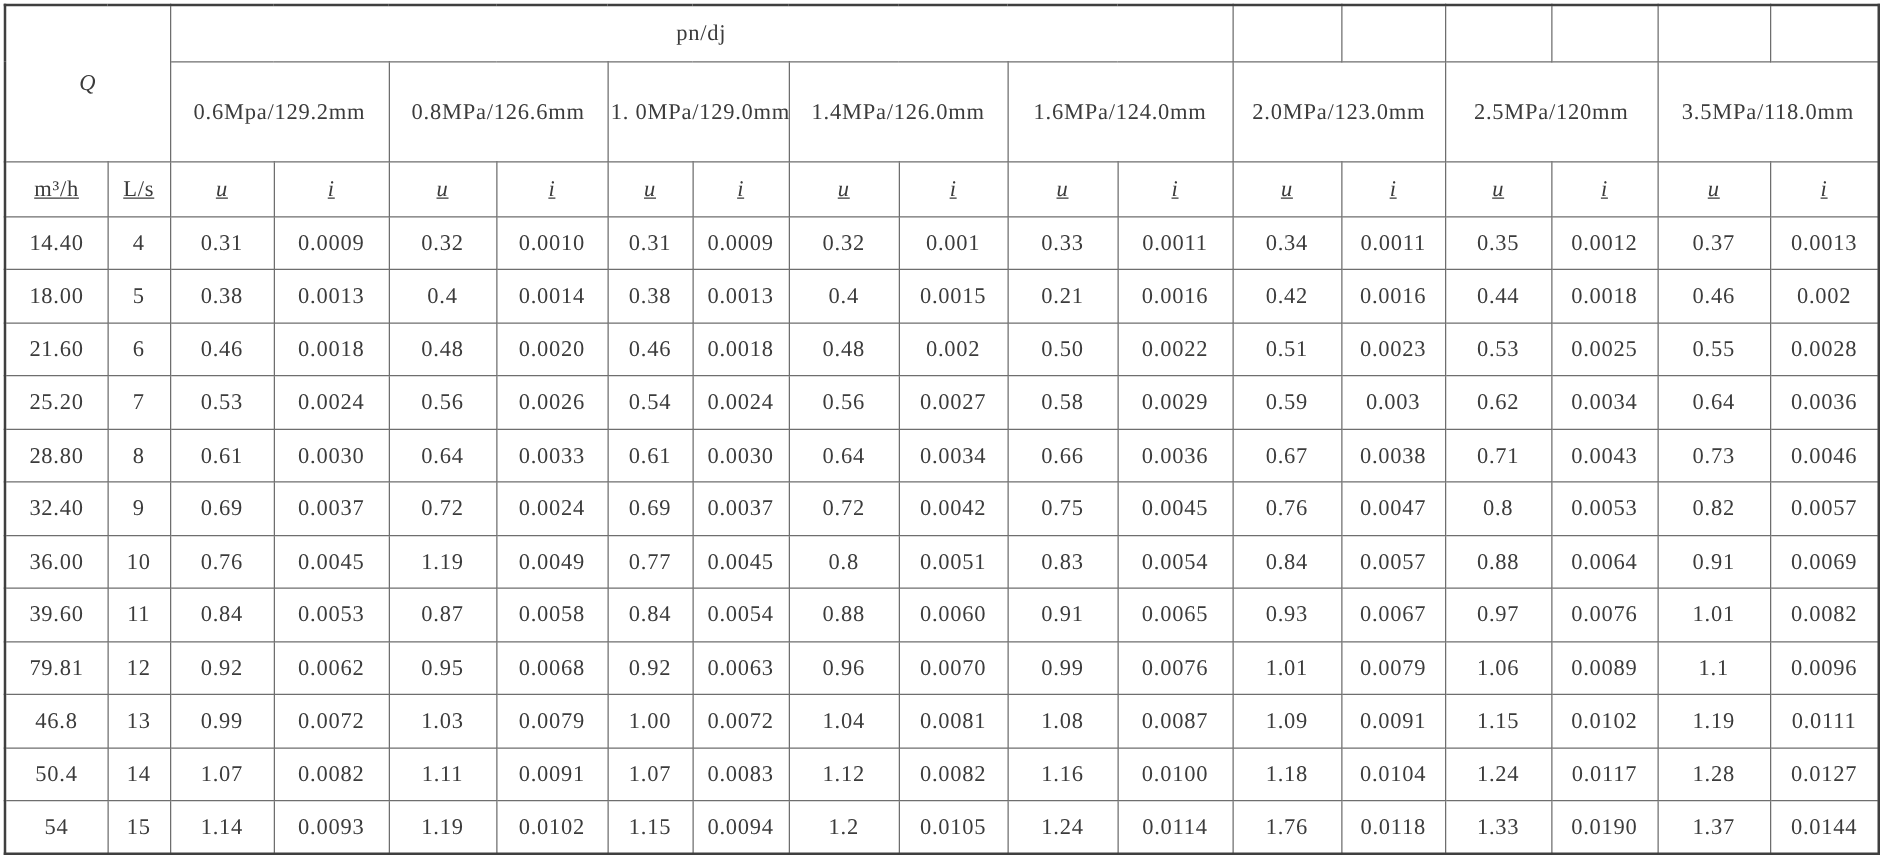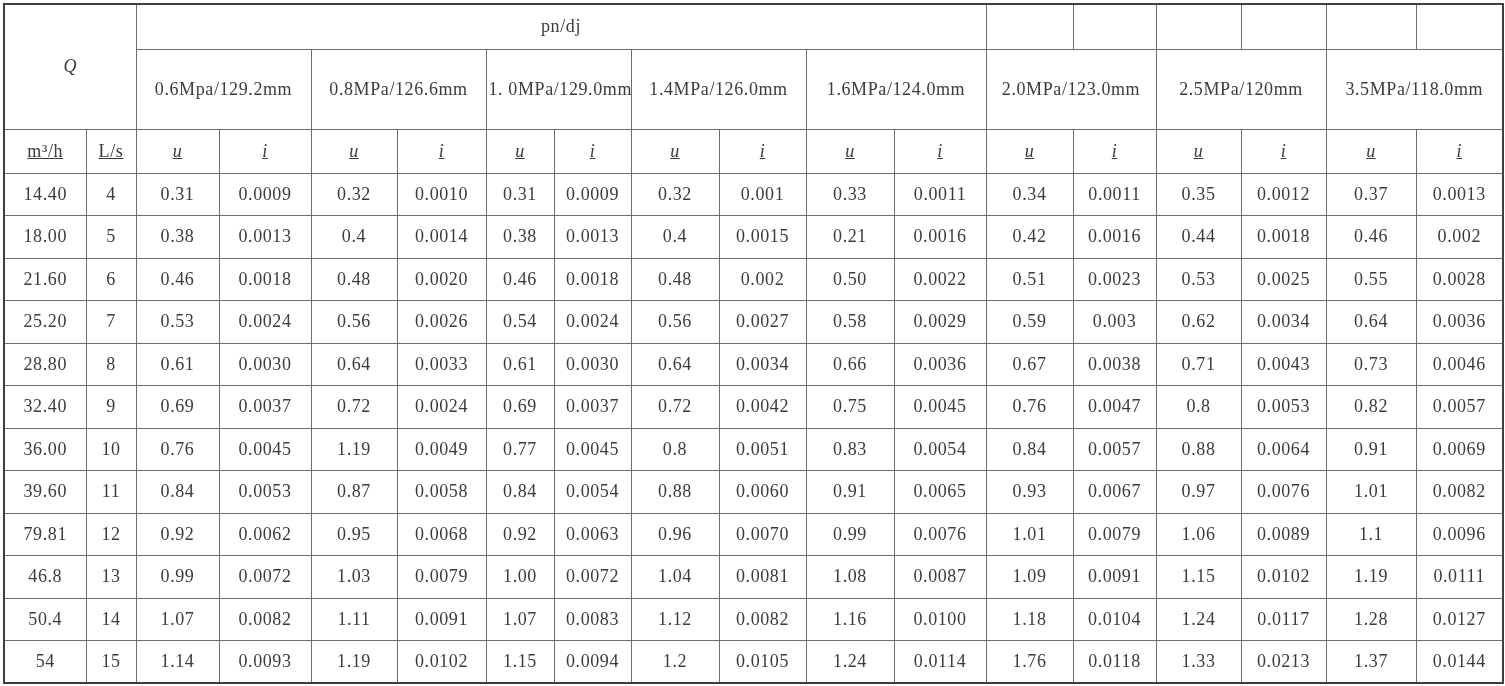--- a/index.html
+++ b/index.html
@@ -338,19 +338,19 @@
           <td>0.0102</td>
           <td>1.15</td>
           <td>0.0094</td>
           <td>1.2</td>
           <td>0.0105</td>
           <td>1.24</td>
           <td>0.0114</td>
           <td>1.76</td>
           <td>0.0118</td>
           <td>1.33</td>
-          <td>0.0213</td>
+          <td>0.0190</td>
           <td>1.37</td>
           <td>0.0144</td>
         </tr>
       </tbody>
   </table>
 </div>
 
 </body></html>

